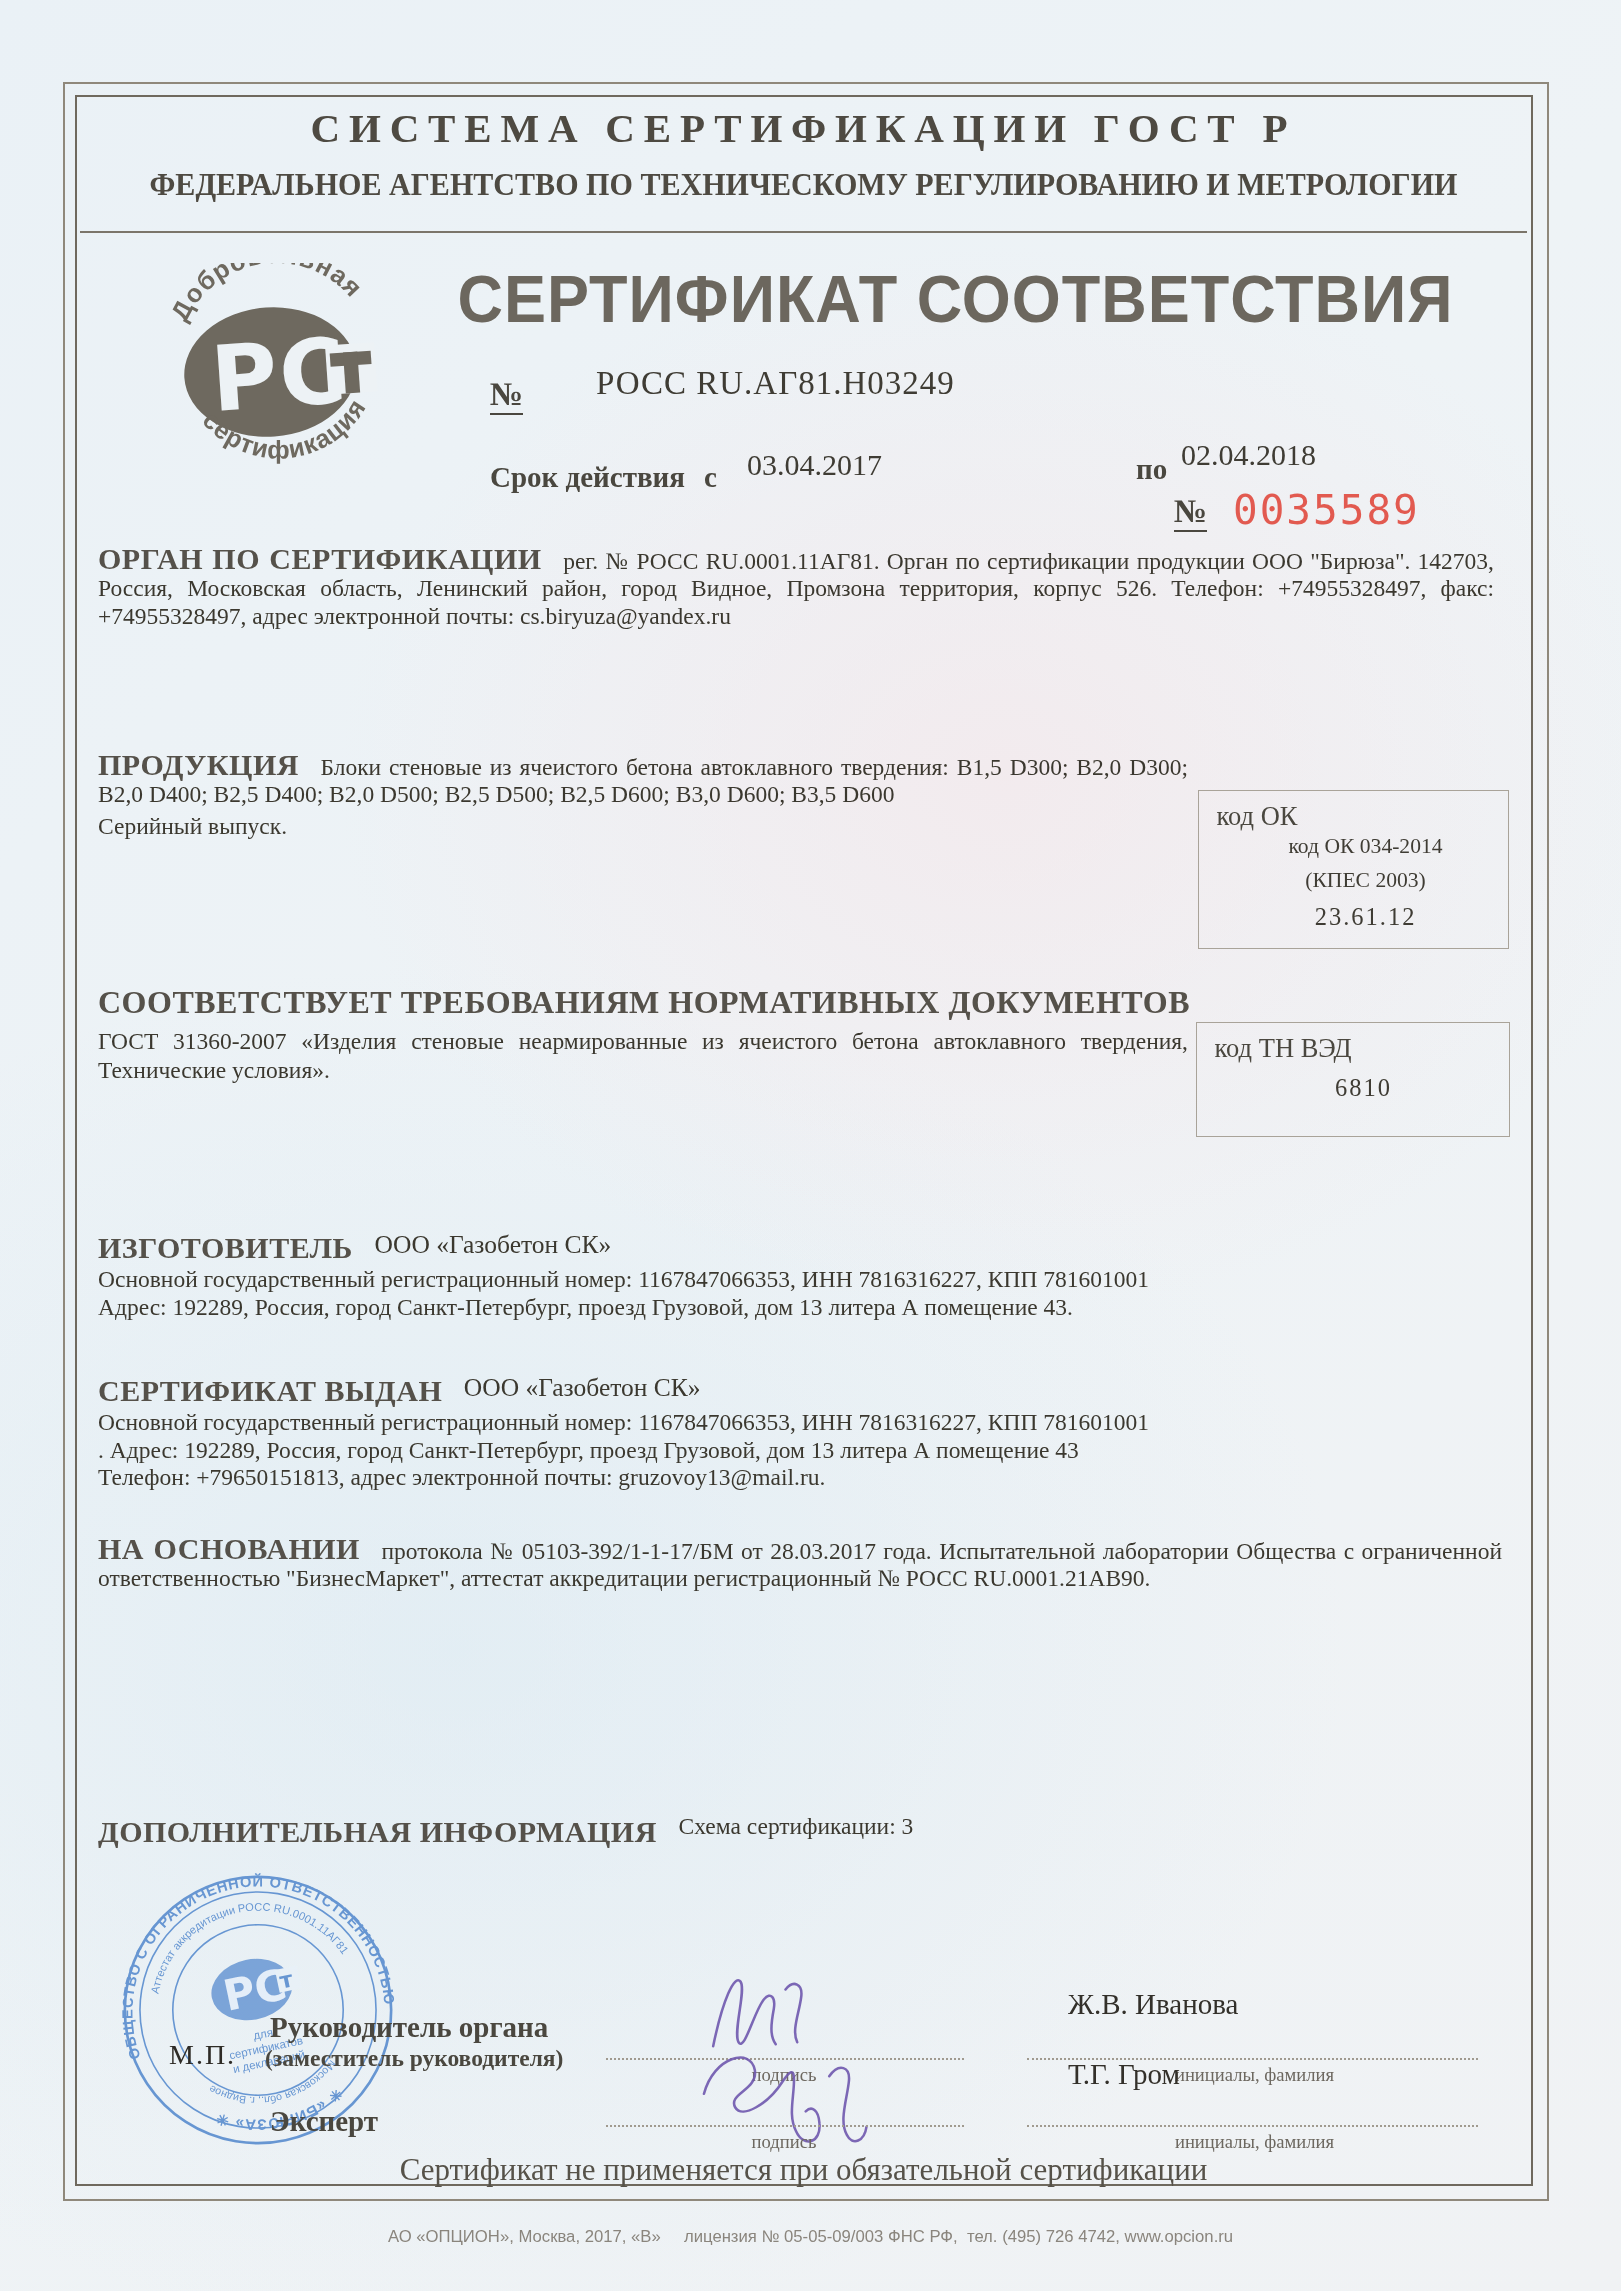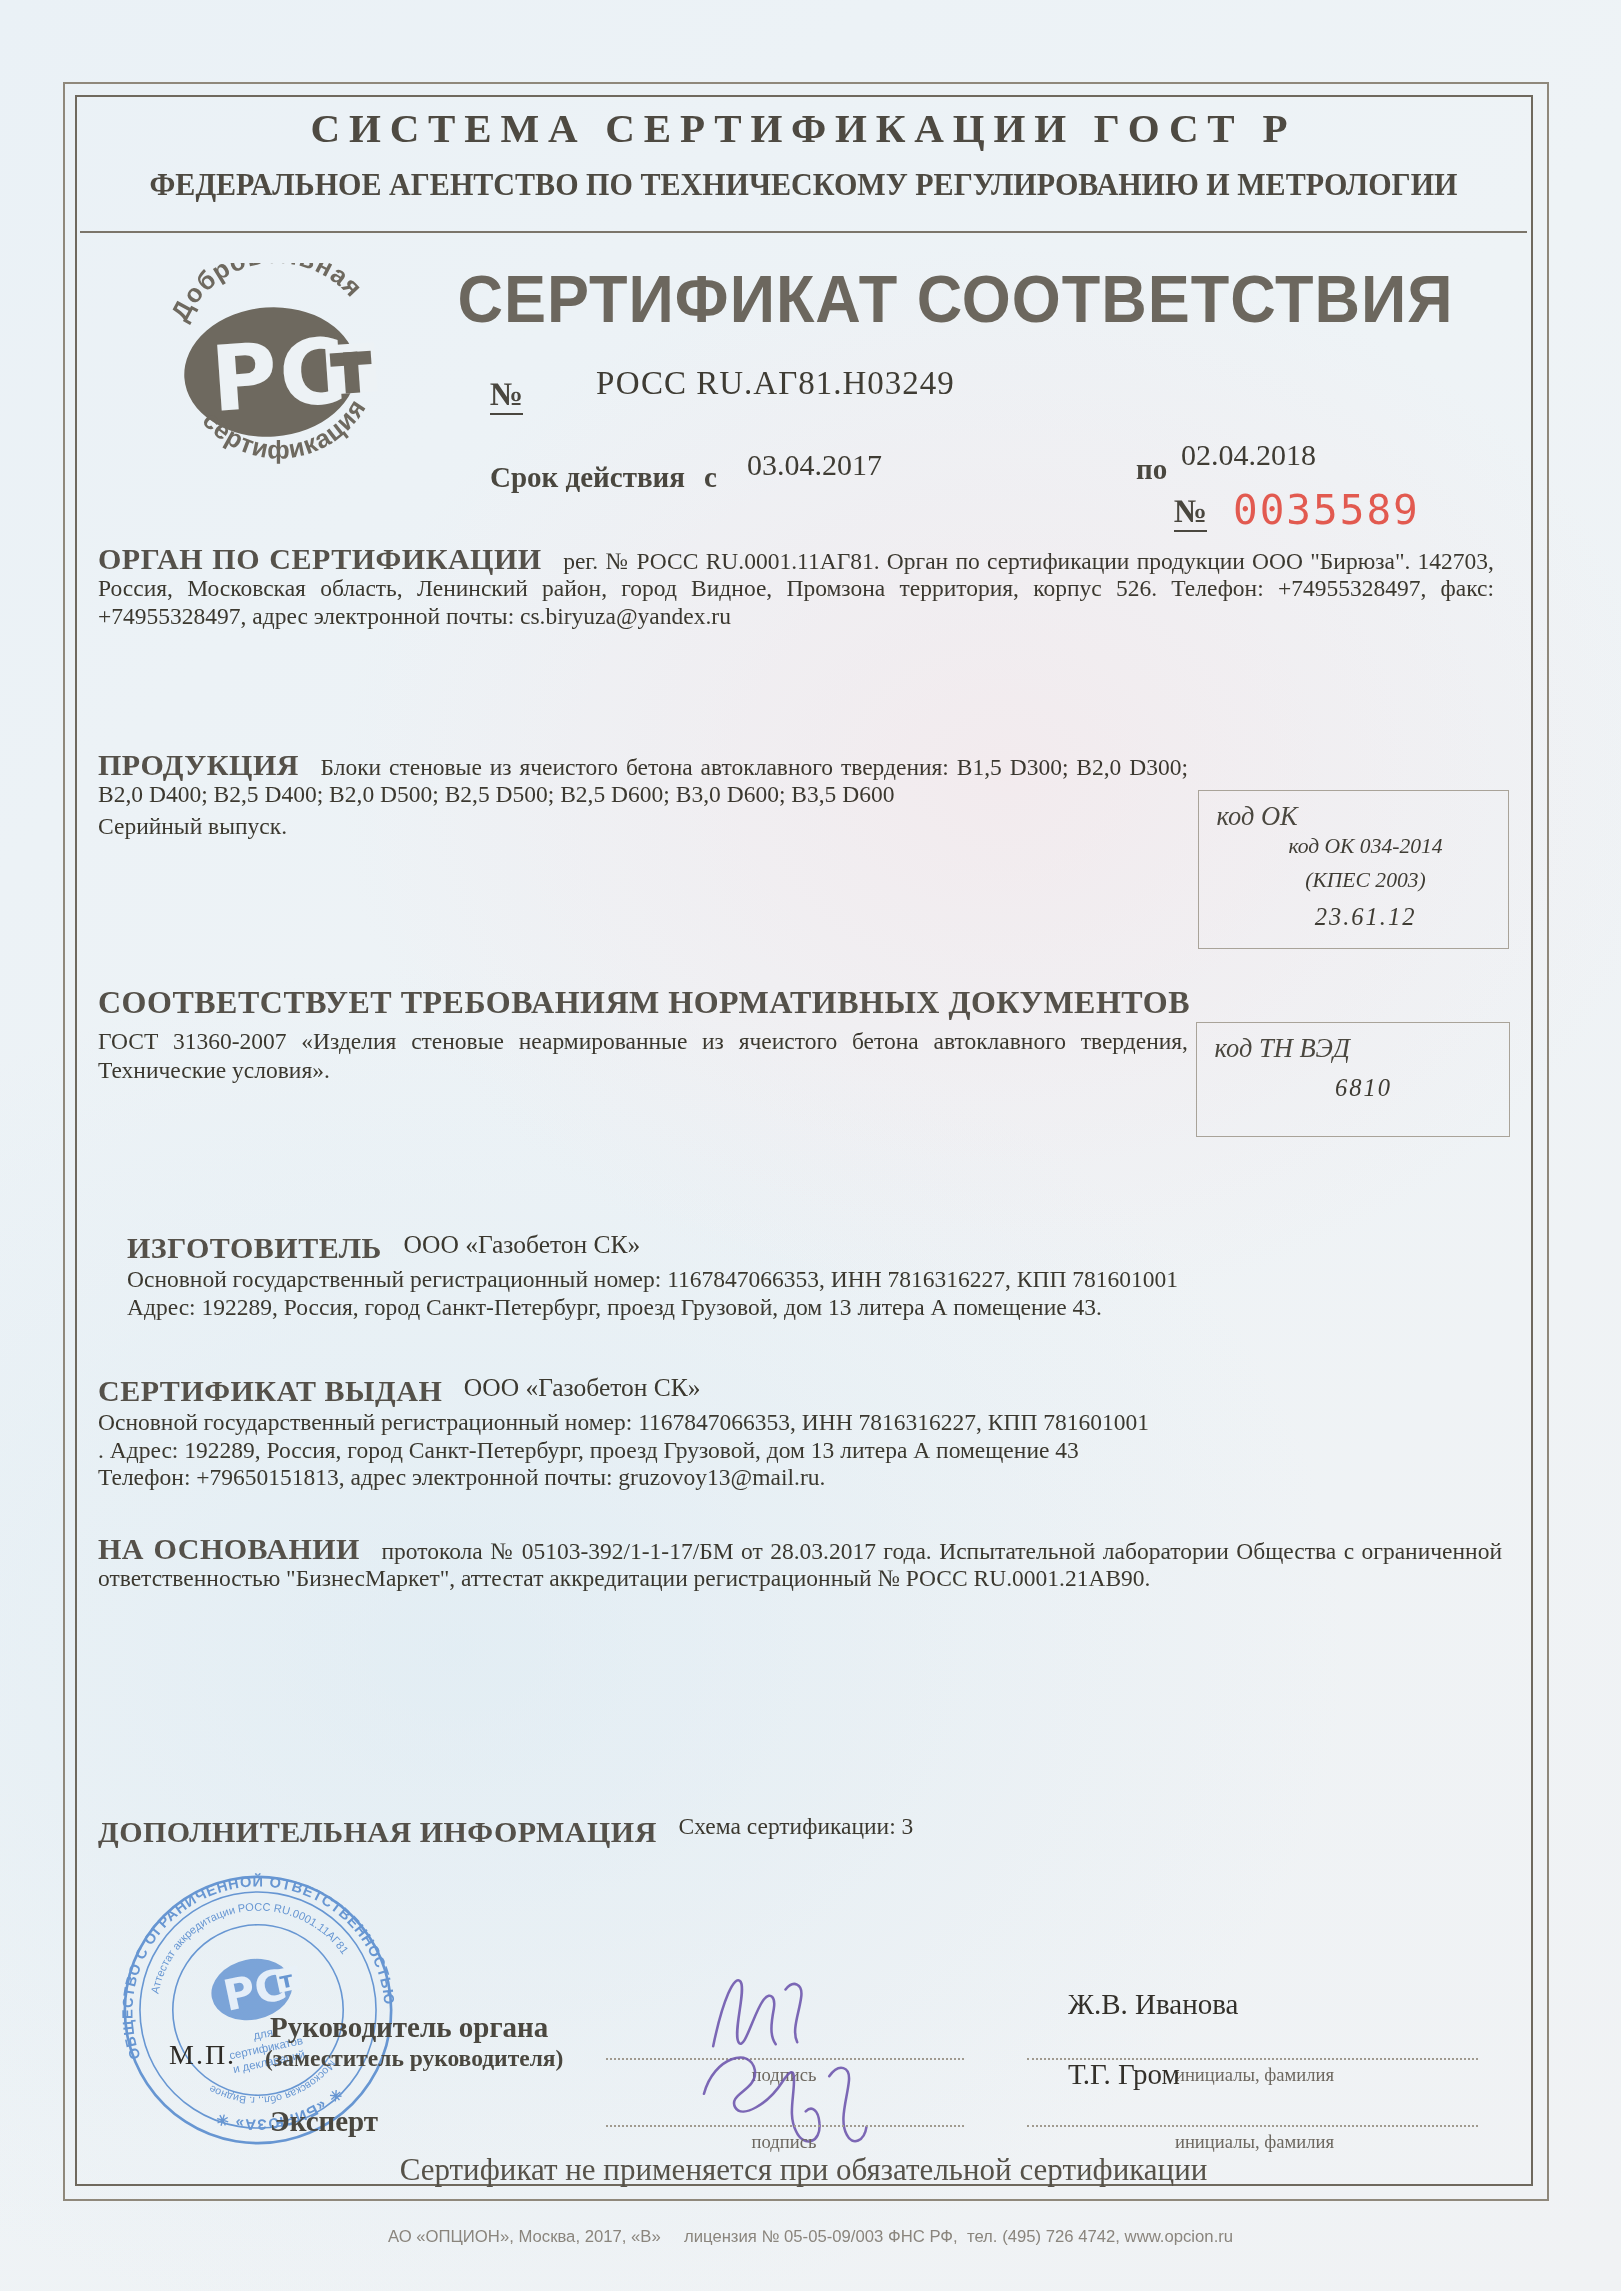--- a/index.html
+++ b/index.html
@@ -21,21 +21,21 @@
          text-align:center;white-space:nowrap;transform:scaleY(1.06);letter-spacing:1px;}
   .nosign{font-size:33px;font-weight:bold;color:#4a473f;border-bottom:2.9px solid #4a473f;line-height:1;padding-bottom:2px;}
   .certnum{font-size:33px;color:#3f3c34;letter-spacing:1px;margin-left:32px;}
   .blbl{font-size:29px;font-weight:bold;color:#4a473f;}
   .bdate{font-size:30px;color:#3f3c34;}
   .rednum{font-family:"DejaVu Sans Mono",monospace;font-size:41px;letter-spacing:2px;}
   .seclabel{font-size:30px;font-weight:bold;color:#55514a;letter-spacing:0.5px;margin-right:21.6px;}
   .body24{font-size:23.5px;line-height:27.4px;color:#3b382f;}
   .just{text-align:justify;}
   .name-inline{font-size:25.5px;vertical-align:4.9px;color:#3b382f;}
-  .box{border:1.5px solid #a9a399;font-style:italic;}
+  .box{border:1.5px solid #a9a399;}
   .boxlabel{font-size:26.5px;color:#4a473f;}
   .boxline{font-size:21.6px;color:#3f3c34;text-align:center;}
   .boxval{font-size:24.5px;letter-spacing:2px;color:#3f3c34;text-align:center;}
   .conflabel{font-size:32px;font-weight:bold;color:#55514a;white-space:nowrap;letter-spacing:0.5px;}
   .sigrole{font-size:29px;font-weight:bold;color:#4a473f;white-space:nowrap;}
   .signote{font-size:23.5px;font-weight:bold;color:#4a473f;white-space:nowrap;text-align:right;}
   .sigline{border-bottom:2px dotted #a09a8f;height:0;}
   .sigcap{font-size:18.6px;color:#6d6860;text-align:center;}
   .signame{font-size:29px;color:#33302a;white-space:nowrap;}
   .mp{font-size:28px;color:#2e2b26;letter-spacing:2px;}
@@ -107,21 +107,21 @@
   <div class="abs" style="left:98px;top:984px;width:1090px;">
     <div class="conflabel">СООТВЕТСТВУЕТ ТРЕБОВАНИЯМ НОРМАТИВНЫХ ДОКУМЕНТОВ</div>
     <div class="body24 just" style="margin-top:5.9px;line-height:29px;">ГОСТ 31360-2007 «Изделия стеновые неармированные из ячеистого бетона автоклавного твердения, Технические условия».</div>
   </div>
 
   <div class="abs box" style="left:1196px;top:1022px;width:312px;height:113px;">
     <span class="abs boxlabel" style="left:17.6px;top:9.8px;">код ТН ВЭД</span>
     <div class="abs boxval" style="left:39px;top:51px;width:255px;">6810</div>
   </div>
 
-  <div class="abs body24" style="left:98px;top:1231px;width:1411px;margin-left:29px;">
+  <div class="abs body24" style="left:98px;top:1231px;width:1411px;">
     <span class="seclabel">ИЗГОТОВИТЕЛЬ</span><span class="name-inline">ООО «Газобетон СК»</span>
     <div style="margin-top:2px;">Основной государственный регистрационный номер: 1167847066353, ИНН 7816316227, КПП 781601001</div>
     <div>Адрес: 192289, Россия, город Санкт-Петербург, проезд Грузовой, дом 13 литера А помещение 43.</div>
   </div>
 
   <div class="abs body24" style="left:98px;top:1374px;width:1411px;">
     <span class="seclabel">СЕРТИФИКАТ ВЫДАН</span><span class="name-inline">ООО «Газобетон СК»</span>
     <div style="margin-top:2px;">Основной государственный регистрационный номер: 1167847066353, ИНН 7816316227, КПП 781601001</div>
     <div>. Адрес: 192289, Россия, город Санкт-Петербург, проезд Грузовой, дом 13 литера А помещение 43</div>
     <div>Телефон: +79650151813, адрес электронной почты: gruzovoy13@mail.ru.</div>

